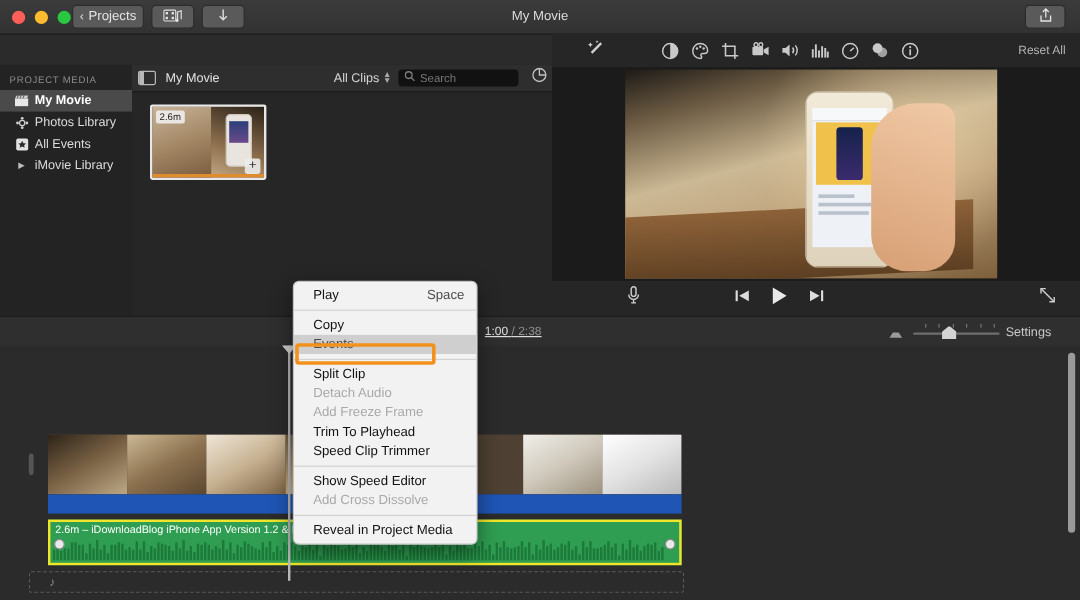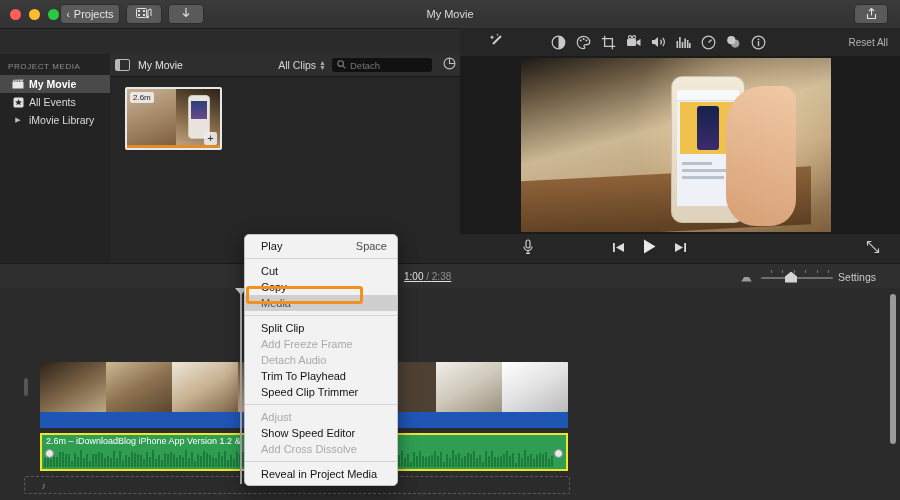--- a/index.html
+++ b/index.html
@@ -306,20 +306,32 @@
           <rect x="0.5" y="3" width="11" height="6.5" fill="#e8e8e8"></rect>
           <path d="M0.5 3L1.6 0.8 11.5 0.5 10.6 2.8z" fill="#cfcfcf"></path>
           <path d="M3.2 0.7L2.4 2.9M5.6 0.6L4.8 2.9M8 0.6L7.2 2.9" stroke="#555" stroke-width=".8"></path>
         </svg>
       </span>
       <span>My Movie</span>
     </div>
     <div class="side-item">
       <span class="side-ico">
         <svg width="11" height="11" viewBox="0 0 11 11">
+          <circle cx="5.5" cy="5.5" r="2.2" fill="none" stroke="#cfcfcf" stroke-width="1"></circle>
+          <circle cx="5.5" cy="1.6" r="1.2" fill="#cfcfcf"></circle>
+            <circle cx="5.5" cy="9.4" r="1.2" fill="#cfcfcf"></circle>
+          <circle cx="1.6" cy="5.5" r="1.2" fill="#cfcfcf"></circle>
+            <circle cx="9.4" cy="5.5" r="1.2" fill="#cfcfcf"></circle>
+        </svg>
+      </span>
+      <span>Photos Library</span>
+    </div>
+    <div class="side-item">
+      <span class="side-ico">
+        <svg width="11" height="11" viewBox="0 0 11 11">
           <rect x="0.5" y="0.5" width="10" height="10" rx="1.5" fill="#e2e2e2"></rect>
           <path d="M5.5 2.2l1 2.1 2.3.2-1.7 1.5.5 2.2-2.1-1.2-2.1 1.2.5-2.2L2.2 4.5l2.3-.2z" fill="#2a2a2a"></path>
         </svg>
       </span>
       <span>All Events</span>
     </div>
     <div class="side-item">
       <span class="side-ico disc">▶</span>
       <span>iMovie Library</span>
     </div>
@@ -338,21 +350,21 @@
             <b>▼</b>
           </span>
       </div>
       <div class="search">
         <span>
           <svg width="9" height="9" viewBox="0 0 9 9">
             <circle cx="3.6" cy="3.6" r="2.8" fill="none" stroke="#7d7d7d" stroke-width="1.1"></circle>
             <path d="M5.8 5.8L8.4 8.4" stroke="#7d7d7d" stroke-width="1.1"></path>
           </svg>
         </span>
-        <span>Detach</span>
+        <span>Search</span>
       </div>
       <div class="bb-gear">
         <span>
           <svg width="13" height="13" viewBox="0 0 13 13">
             <circle cx="6.5" cy="6.5" r="5.4" fill="none" stroke="#c2c2c2" stroke-width="1.1"></circle>
             <path d="M6.5 1.3v5.2h5.2" fill="none" stroke="#c2c2c2" stroke-width="1.1"></path>
           </svg>
         </span>
       </div>
     </div>
@@ -728,48 +740,42 @@
 
   </div>
 
   <div class="ctx" id="ctxmenu">
       <div class="ctx-item">
         <span>Play</span>
         <span class="sc">Space</span>
       </div>
       <div class="ctx-sep"></div>
       <div class="ctx-item">
-        <span>Cut</span>
-      </div>
-      <div class="ctx-item">
         <span>Copy</span>
       </div>
       <div class="ctx-item highlight">
-        <span>Media</span>
+        <span>Events</span>
       </div>
       <div class="ctx-sep"></div>
       <div class="ctx-item">
         <span>Split Clip</span>
       </div>
       <div class="ctx-item disabled">
+        <span>Detach Audio</span>
+      </div>
+      <div class="ctx-item disabled">
         <span>Add Freeze Frame</span>
-      </div>
-      <div class="ctx-item disabled">
-        <span>Detach Audio</span>
       </div>
       <div class="ctx-item">
         <span>Trim To Playhead</span>
       </div>
       <div class="ctx-item">
         <span>Speed Clip Trimmer</span>
       </div>
       <div class="ctx-sep"></div>
-      <div class="ctx-item disabled">
-        <span>Adjust</span>
-      </div>
       <div class="ctx-item">
         <span>Show Speed Editor</span>
       </div>
       <div class="ctx-item disabled">
         <span>Add Cross Dissolve</span>
       </div>
       <div class="ctx-sep"></div>
       <div class="ctx-item">
         <span>Reveal in Project Media</span>
       </div>

